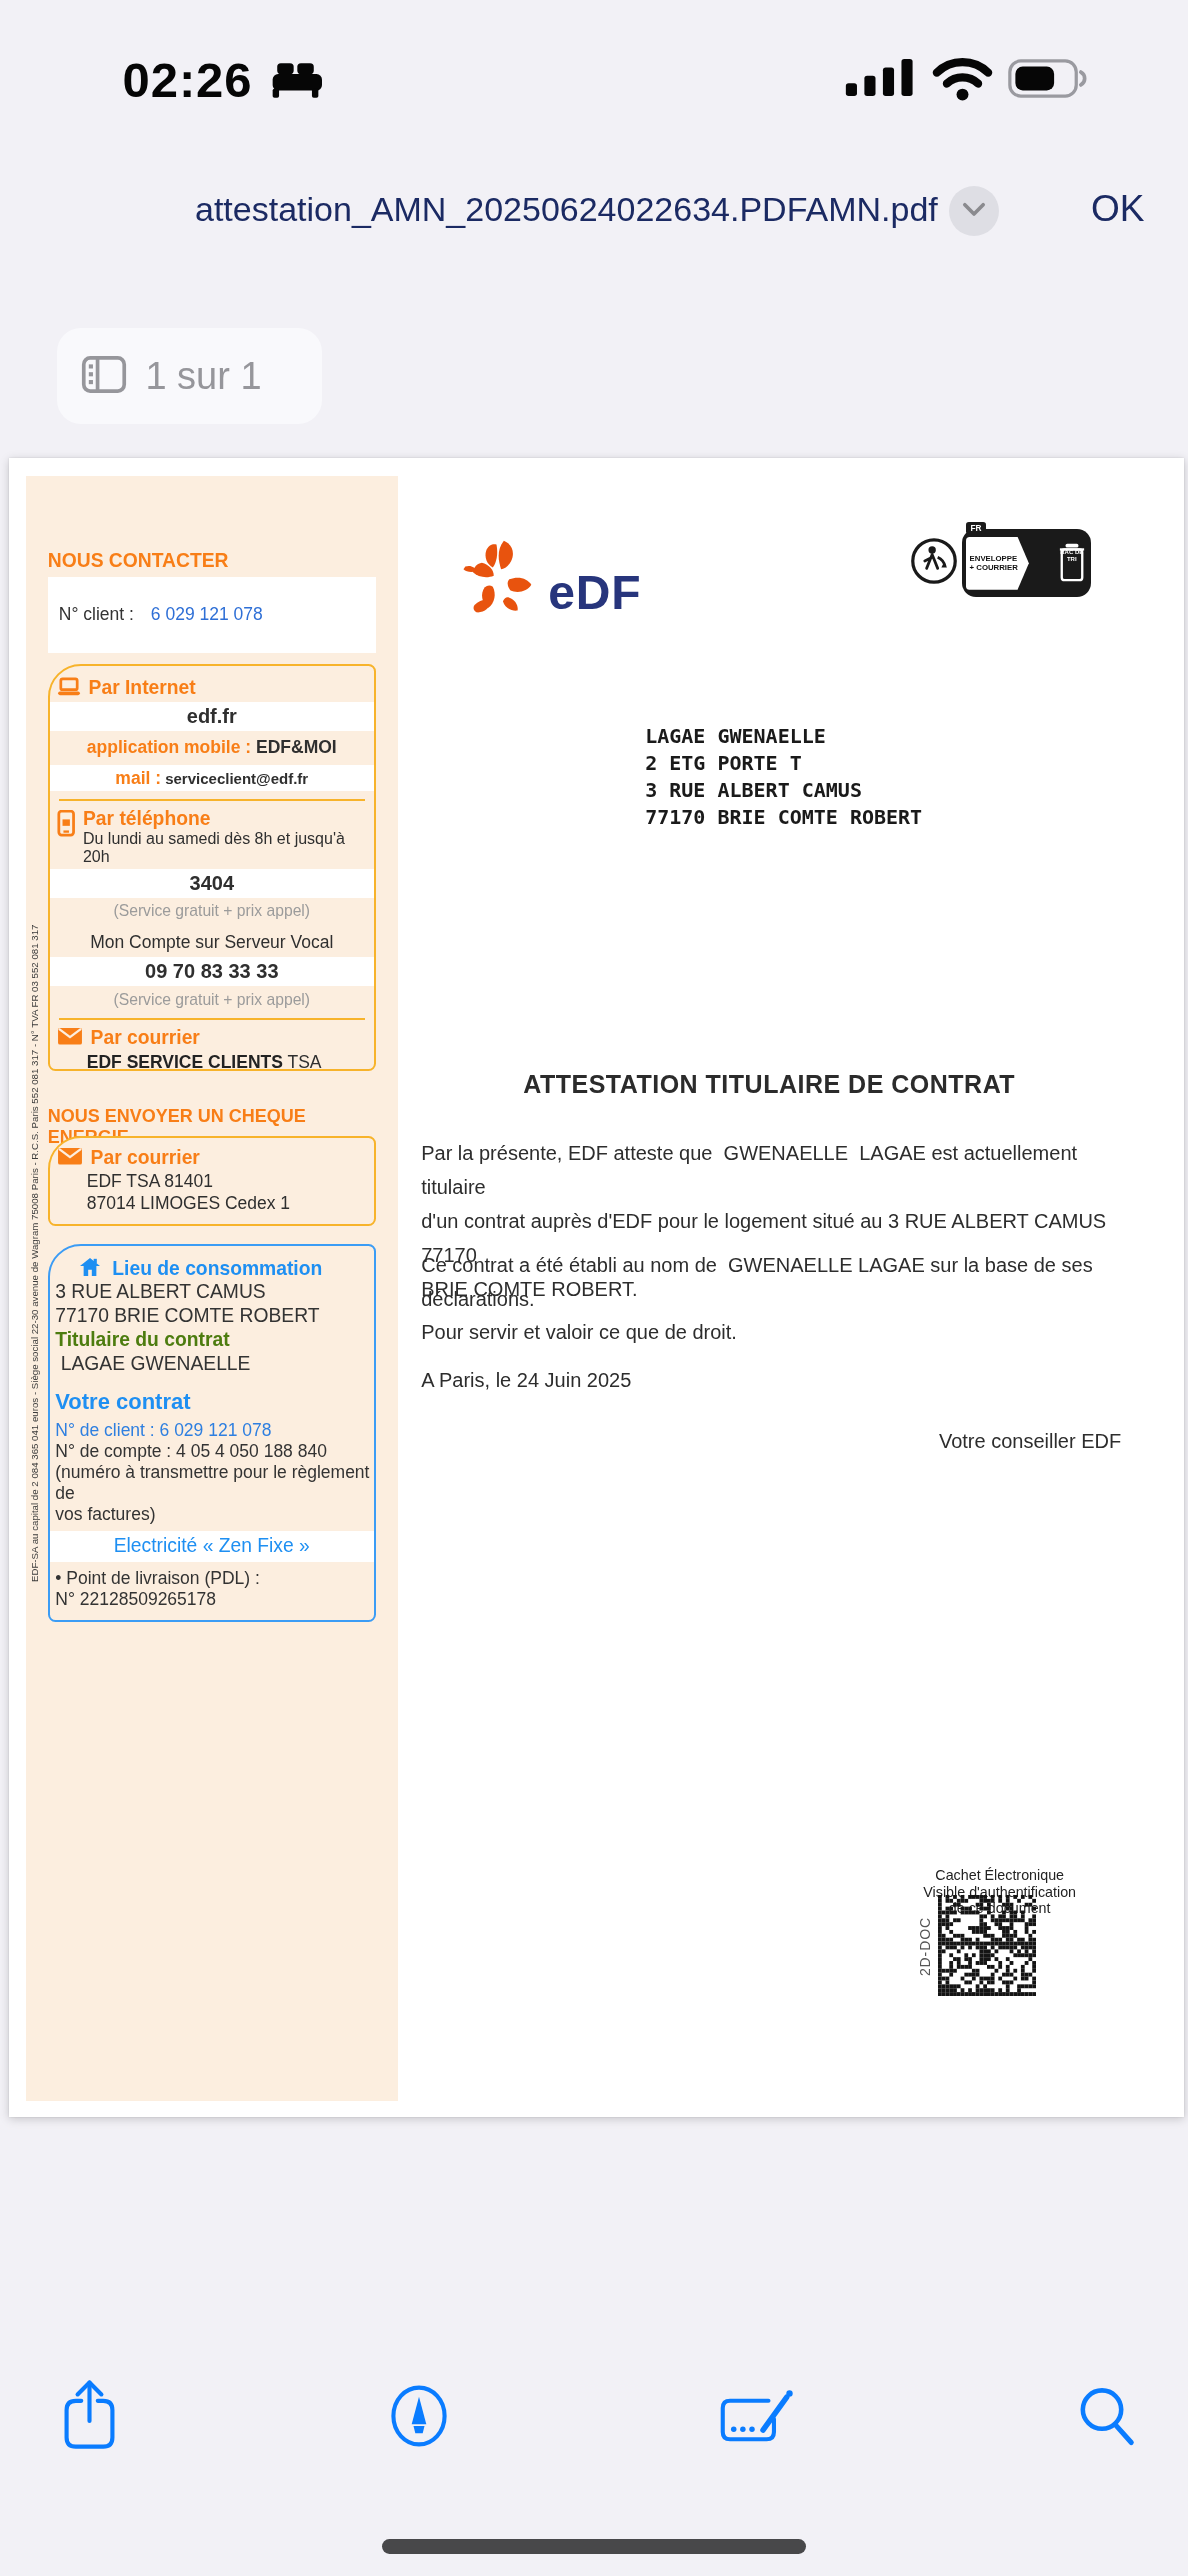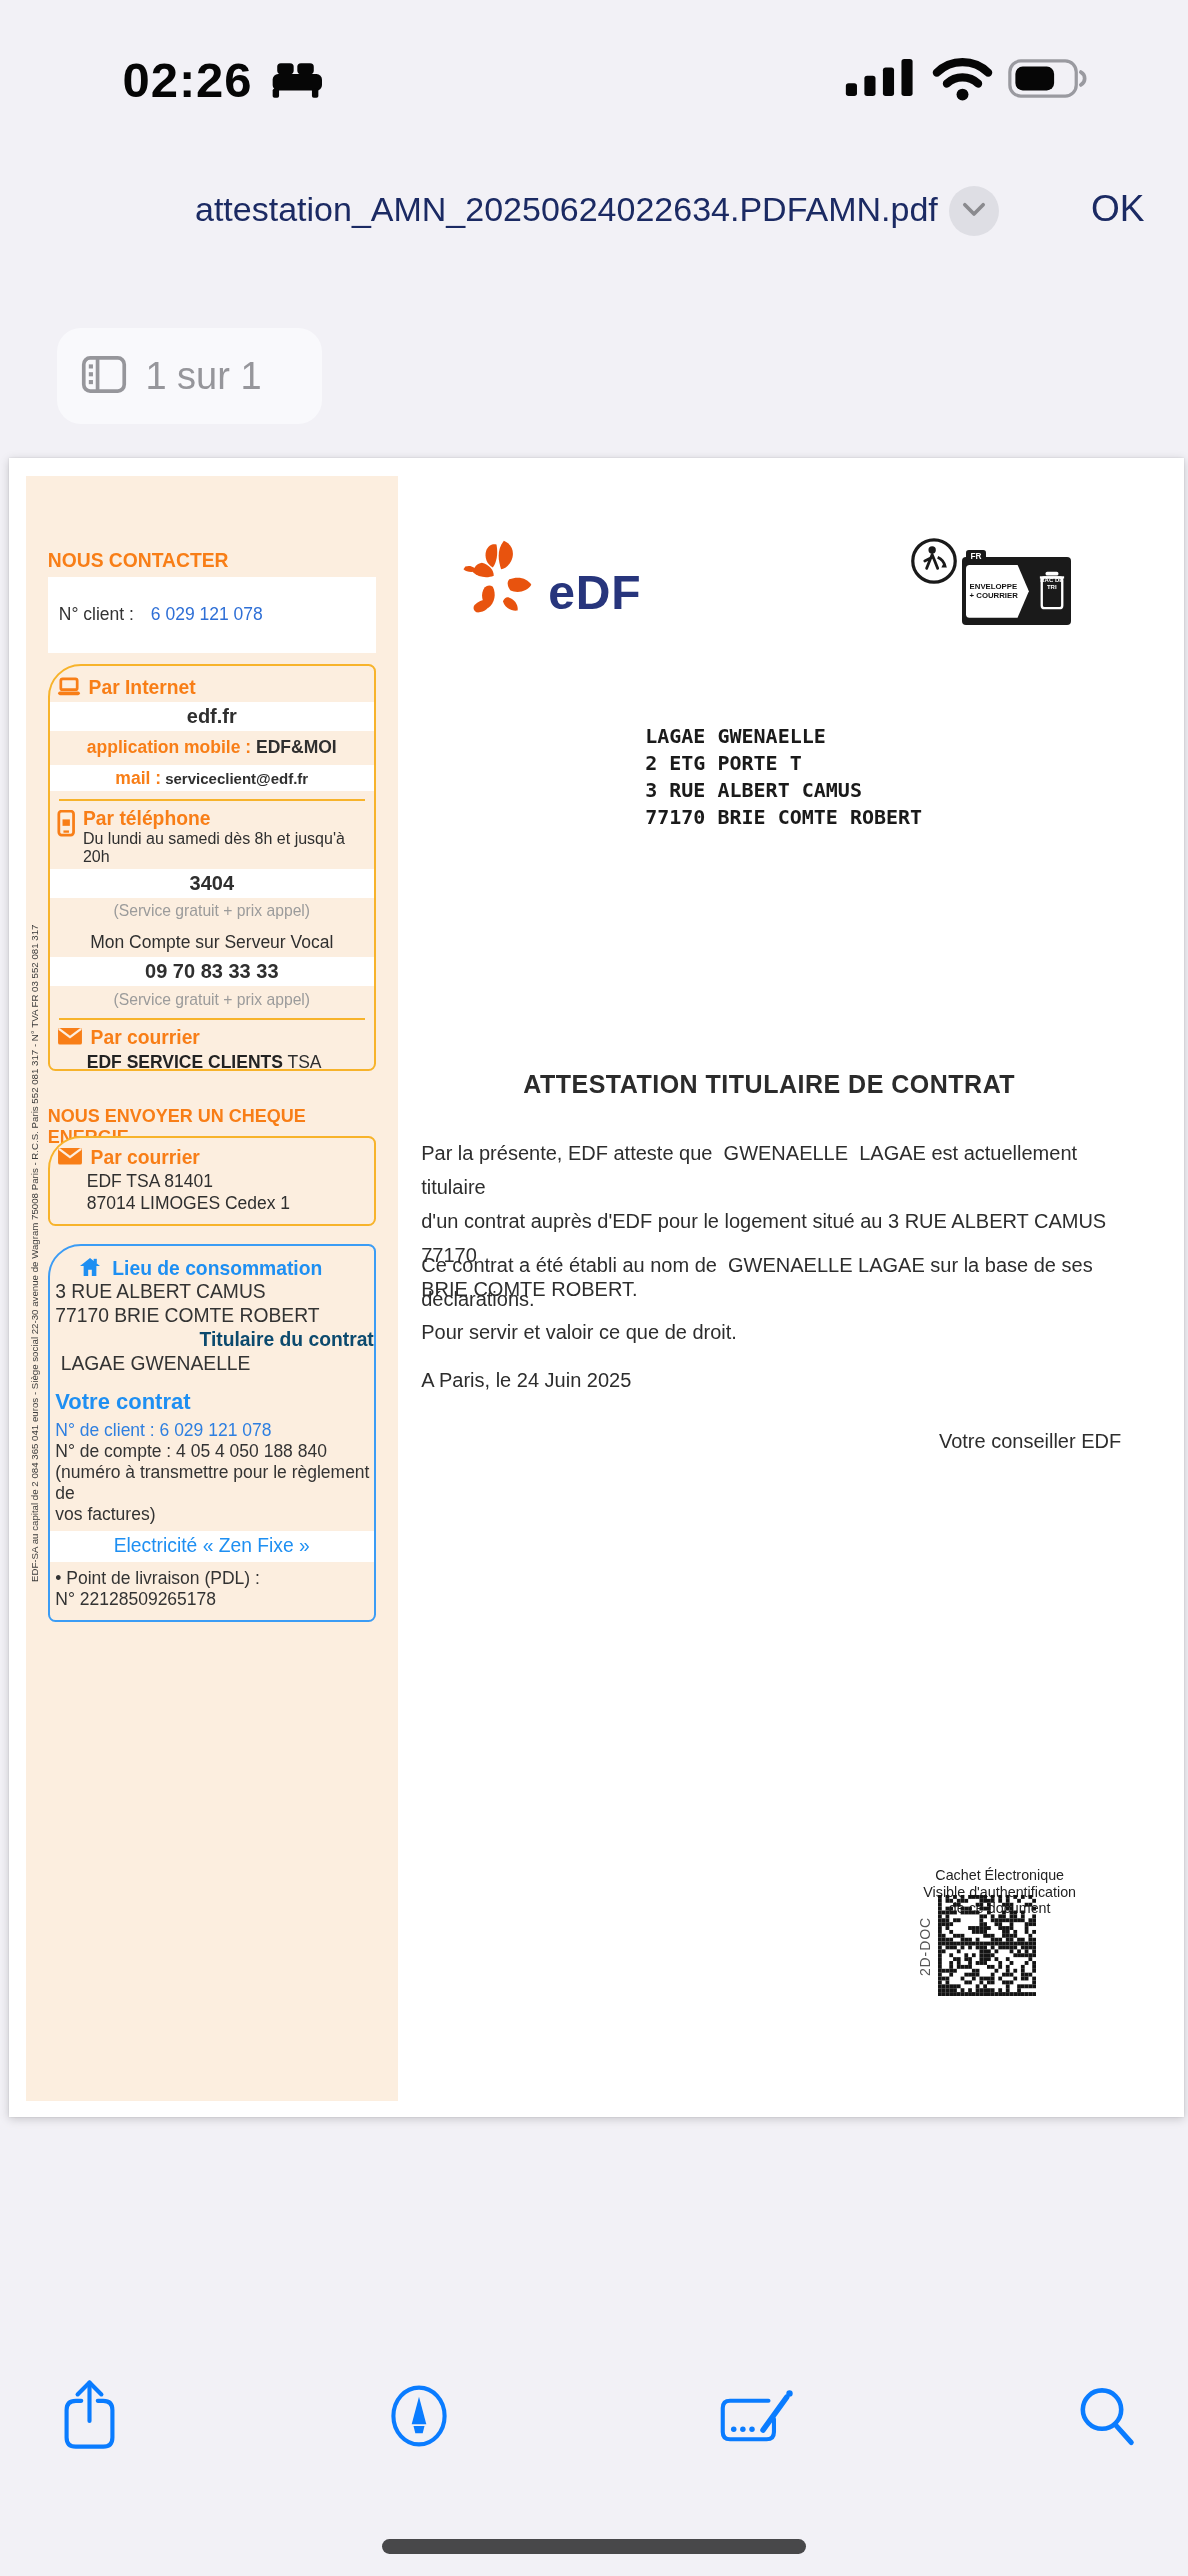--- a/index.html
+++ b/index.html
@@ -60,33 +60,33 @@
   .plain-c { text-align:center; font-size:17.5px; color:#2F2F2F; padding:1.8px 0;margin-top:8px; }
   .odivider { height:0; border-top:2.8px solid #F7B32B; margin:7.4px 9.2px; }
   .sub { font-size:16px; color:#2F2F2F; }
   .addr-lines { padding-left:37px; font-size:17.5px; color:#2F2F2F; line-height:22px; margin-top:1.8px; }
   .addr-lines b { color:#222; }
 
   .bluebox { position:absolute; left:0; top:768px; width:328px; height:378px; border:2.8px solid #3B9CF5; border-radius:33px 7.4px 7.4px 7.4px; background:#FCEEDF; overflow:hidden; }
   .bb-head { display:flex; align-items:flex-end; gap:11px; padding-left:5.5px; margin-top:11px;margin-left:24px; }
   .bb-head .t { font-size:19.3px; font-weight:bold; color:#1E8FF2; }
   .bb-line { font-size:19.3px; color:#333; padding-left:5.5px; line-height:24px; }
-  .bb-sub { font-size:19.3px; font-weight:bold; color:#0c4a6e; padding-left:5.5px; line-height:24px;text-align:right; }
+  .bb-sub { font-size:19.3px; font-weight:bold; color:#4d7c0f; padding-left:5.5px; line-height:24px; }
   .bb-contract { font-size:22px; font-weight:bold; color:#1E8FF2; padding-left:5.5px; margin-top:13px; }
   .bb-blue { font-size:17.5px; color:#2E7FE0; padding-left:5.5px; margin-top:5.5px; }
   .bb-dark { font-size:17.5px; color:#333; padding-left:5.5px; line-height:21px; }
   .bb-strip { background:#fff; text-align:center; font-size:19.3px; color:#1E8FF2; padding:4.6px 0; margin:5.5px 0; }
   .bb-bullet { font-size:17.5px; color:#333; padding-left:5.5px; line-height:22px; margin-top:5.5px; }
 
   
   .edf-logo { position:absolute; left:447px; top:81px; width:189px; height:129px; }
   .edf-logo .word { position:absolute; left:92px; top:26px; font-size:48px; font-weight:bold; color:#27357C; letter-spacing:0.9px; }
   .eco-tag { position:absolute; left:901px; top:64px; width:166px; height:83px; }
   .triman { position:absolute; left:0; top:14.7px; }
-  .envtag { position:absolute; left:52px; top:7.4px; width:109px; height:68px; background:#1A1A1A; border-radius:4px;margin-top:28px; }
+  .envtag { position:absolute; left:52px; top:7.4px; width:129px; height:68px; background:#1A1A1A; border-radius:14px; }
   .envtag .fr { position:absolute; left:3.7px; top:-7.4px; background:#1A1A1A; color:#fff; font-size:8.3px; font-weight:bold; padding:0.9px 4.6px; border-radius:2.8px; }
   .envtag .panel { position:absolute; left:3.7px; top:7.4px; width:63px; height:53px; background:#fff; border-radius:3.7px; clip-path:polygon(0 0, 82% 0, 100% 50%, 82% 100%, 0 100%); display:flex; flex-direction:column; justify-content:center; padding-left:3.7px; }
   .envtag .panel .l1 { font-size:7.8px; font-weight:bold; color:#111; }
   .envtag .bin { position:absolute; right:5.5px; top:13px; width:28px; height:41px; }
   .bin-label { position:absolute; right:7.4px; top:20px; width:24px; text-align:center; font-size:6px; font-weight:bold; color:#fff; line-height:6.4px; }
 
   .recipient { position:absolute; left:636px; top:265px; font-family:"DejaVu Sans Mono", monospace; font-weight:bold; font-size:20px; color:#1A1A1A; line-height:27px; white-space:pre; }
   .doc-title { position:absolute; left:410px; top:612px; width:700px; text-align:center; font-size:25px; font-weight:bold; color:#2B2B2B; letter-spacing:0.5px; }
   .para { position:absolute; left:412px; width:700px; font-size:20px; color:#2D2D2D; line-height:34px; white-space:pre-wrap; }
   .p1 { top:678px; } .p2 { top:790px; } .p3 { top:857px; } .p4 { top:905px; }

